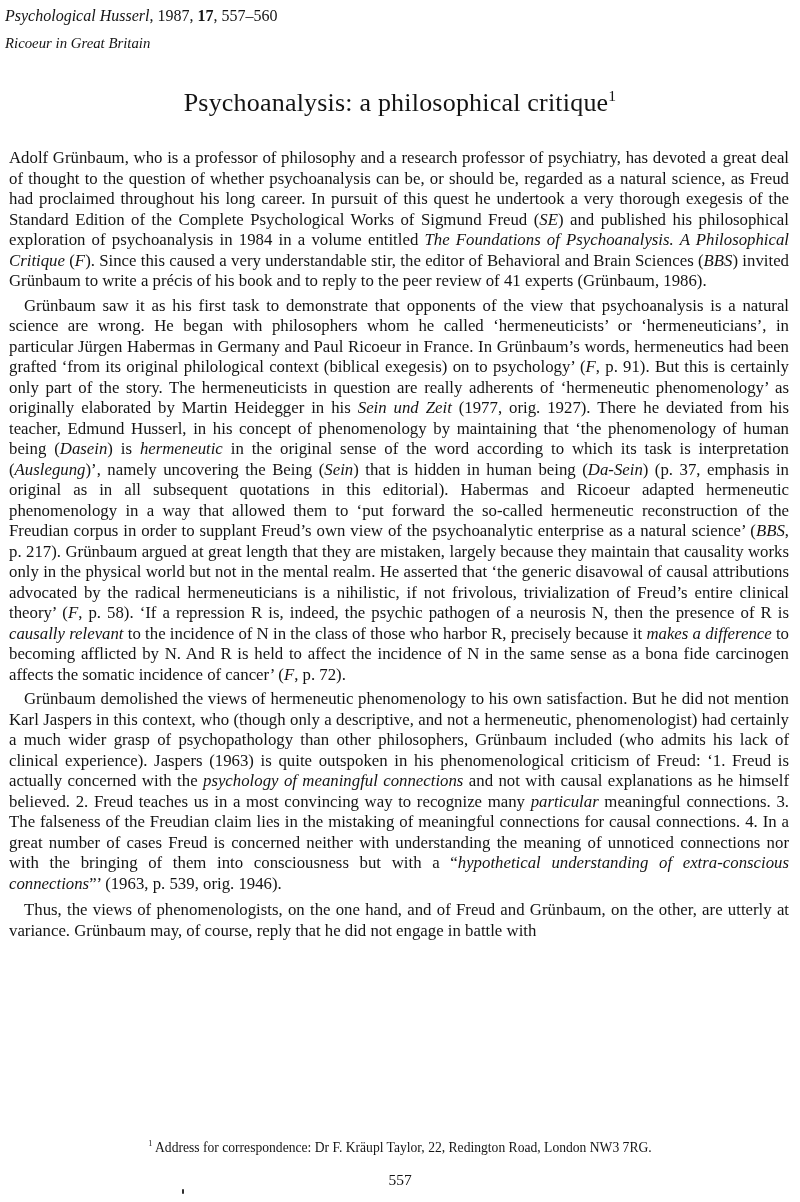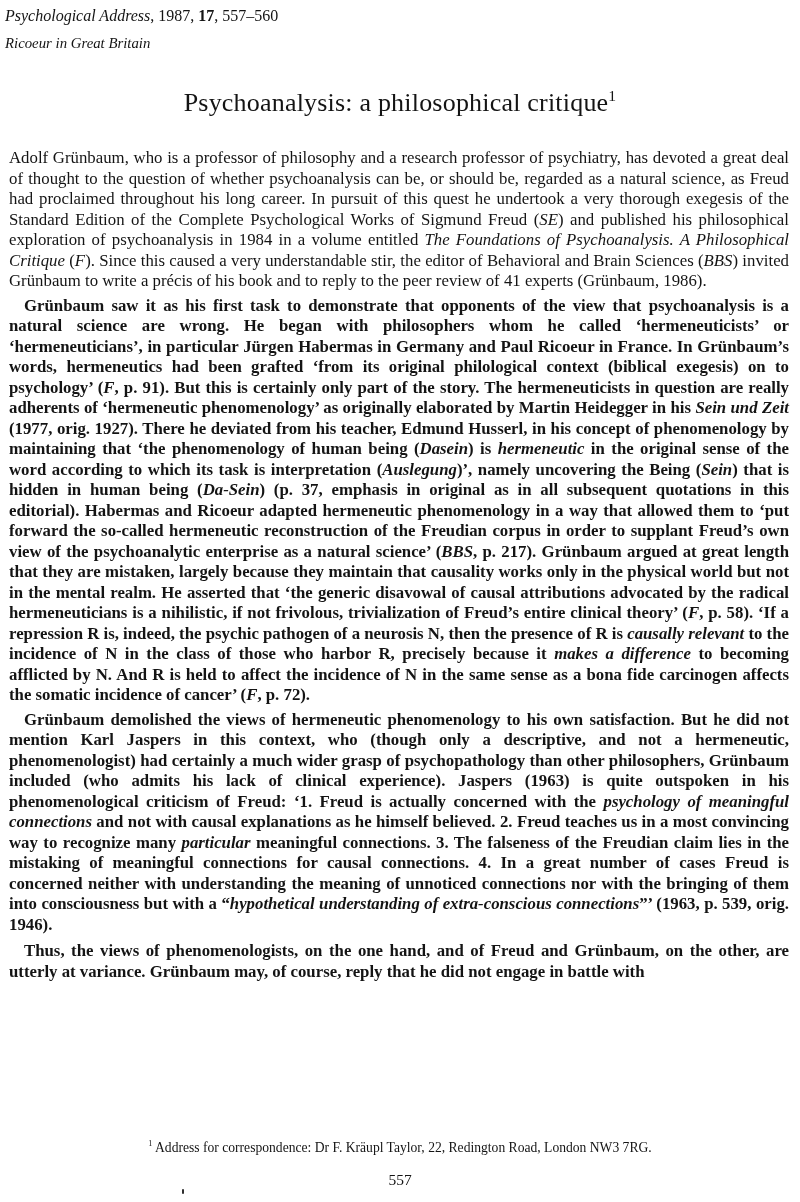--- a/index.html
+++ b/index.html
@@ -38,21 +38,21 @@
     letter-spacing: 0.2px;
   }
 
   .article-body {
     margin: 30px 7px 0 5px;
     text-align: justify;
     font-size: 16.8px;
     line-height: 20.5px;
   }
   .article-body p { margin: 4px; }
-  .article-body p.indent { text-indent: 15px; font-weight: bold; }
+  .article-body p.indent { text-indent: 15px; }
   .article-body p.space-before { margin-top: 6px; }
 
   .footnote {
     position: absolute;
     left: 0; right: 0;
     bottom: 46px;
     text-align: center;
     font-size: 13.6px;
   }
 
@@ -73,21 +73,21 @@
     background: #2e2e2e;
     border-radius: 1px;
   }
 </style>
 </head>
 <body>
 
 <div class="page">
 
   <div class="masthead">
-    <div class="journal-line"><em>Psychological Address</em><span>, 1987, </span><strong>17</strong><span>, 557–560</span></div>
+    <div class="journal-line"><em>Psychological Husserl</em><span>, 1987, </span><strong>17</strong><span>, 557–560</span></div>
     <div class="printed-line">Ricoeur in Great Britain</div>
   </div>
 
 
   <div class="article-title"><span>Psychoanalysis: a philosophical critique</span><sup>1</sup></div>
 
   <div class="article-body">
       <p><span>Adolf Grünbaum, who is a professor of philosophy and a research professor of psychiatry, has devoted a great deal of thought to the question of whether psychoanalysis can be, or should be, regarded as a natural science, as Freud had proclaimed throughout his long career. In pursuit of this quest he undertook a very thorough exegesis of the Standard Edition of the Complete Psychological Works of Sigmund Freud (</span><em>SE</em><span>) and published his philosophical exploration of psychoanalysis in 1984 in a volume entitled </span><em>The Foundations of Psychoanalysis. A Philosophical Critique</em><span> (</span><em>F</em><span>). Since this caused a very understandable stir, the editor of Behavioral and Brain Sciences (</span><em>BBS</em><span>) invited Grünbaum to write a précis of his book and to reply to the peer review of 41 experts (Grünbaum, 1986).</span></p>
       <p class="indent"><span>Grünbaum saw it as his first task to demonstrate that opponents of the view that psychoanalysis is a natural science are wrong. He began with philosophers whom he called ‘hermeneuticists’ or ‘hermeneuticians’, in particular Jürgen Habermas in Germany and Paul Ricoeur in France. In Grünbaum’s words, hermeneutics had been grafted ‘from its original philological context (biblical exegesis) on to psychology’ (</span><em>F</em><span>, p. 91). But this is certainly only part of the story. The hermeneuticists in question are really adherents of ‘hermeneutic phenomenology’ as originally elaborated by Martin Heidegger in his </span><em>Sein und Zeit</em><span> (1977, orig. 1927). There he deviated from his teacher, Edmund Husserl, in his concept of phenomenology by maintaining that ‘the phenomenology of human being (</span><em>Dasein</em><span>) is </span><em>hermeneutic</em><span> in the original sense of the word according to which its task is interpretation (</span><em>Auslegung</em><span>)’, namely uncovering the Being (</span><em>Sein</em><span>) that is hidden in human being (</span><em>Da-Sein</em><span>) (p. 37, emphasis in original as in all subsequent quotations in this editorial). Habermas and Ricoeur adapted hermeneutic phenomenology in a way that allowed them to ‘put forward the so-called hermeneutic reconstruction of the Freudian corpus in order to supplant Freud’s own view of the psychoanalytic enterprise as a natural science’ (</span><em>BBS</em><span>, p. 217). Grünbaum argued at great length that they are mistaken, largely because they maintain that causality works only in the physical world but not in the mental realm. He asserted that ‘the generic disavowal of causal attributions advocated by the radical hermeneuticians is a nihilistic, if not frivolous, trivialization of Freud’s entire clinical theory’ (</span><em>F</em><span>, p. 58). ‘If a repression R is, indeed, the psychic pathogen of a neurosis N, then the presence of R is </span><em>causally relevant</em><span> to the incidence of N in the class of those who harbor R, precisely because it </span><em>makes a difference</em><span> to becoming afflicted by N. And R is held to affect the incidence of N in the same sense as a bona fide carcinogen affects the somatic incidence of cancer’ (</span><em>F</em><span>, p. 72).</span></p>
       <p class="indent"><span>Grünbaum demolished the views of hermeneutic phenomenology to his own satisfaction. But he did not mention Karl Jaspers in this context, who (though only a descriptive, and not a hermeneutic, phenomenologist) had certainly a much wider grasp of psychopathology than other philosophers, Grünbaum included (who admits his lack of clinical experience). Jaspers (1963) is quite outspoken in his phenomenological criticism of Freud: ‘1. Freud is actually concerned with the </span><em>psychology of meaningful connections</em><span> and not with causal explanations as he himself believed. 2. Freud teaches us in a most convincing way to recognize many </span><em>particular</em><span> meaningful connections. 3. The falseness of the Freudian claim lies in the mistaking of meaningful connections for causal connections. 4. In a great number of cases Freud is concerned neither with understanding the meaning of unnoticed connections nor with the bringing of them into consciousness but with a “</span><em>hypothetical understanding of extra-conscious connections</em><span>”’ (1963, p. 539, orig. 1946).</span></p>

